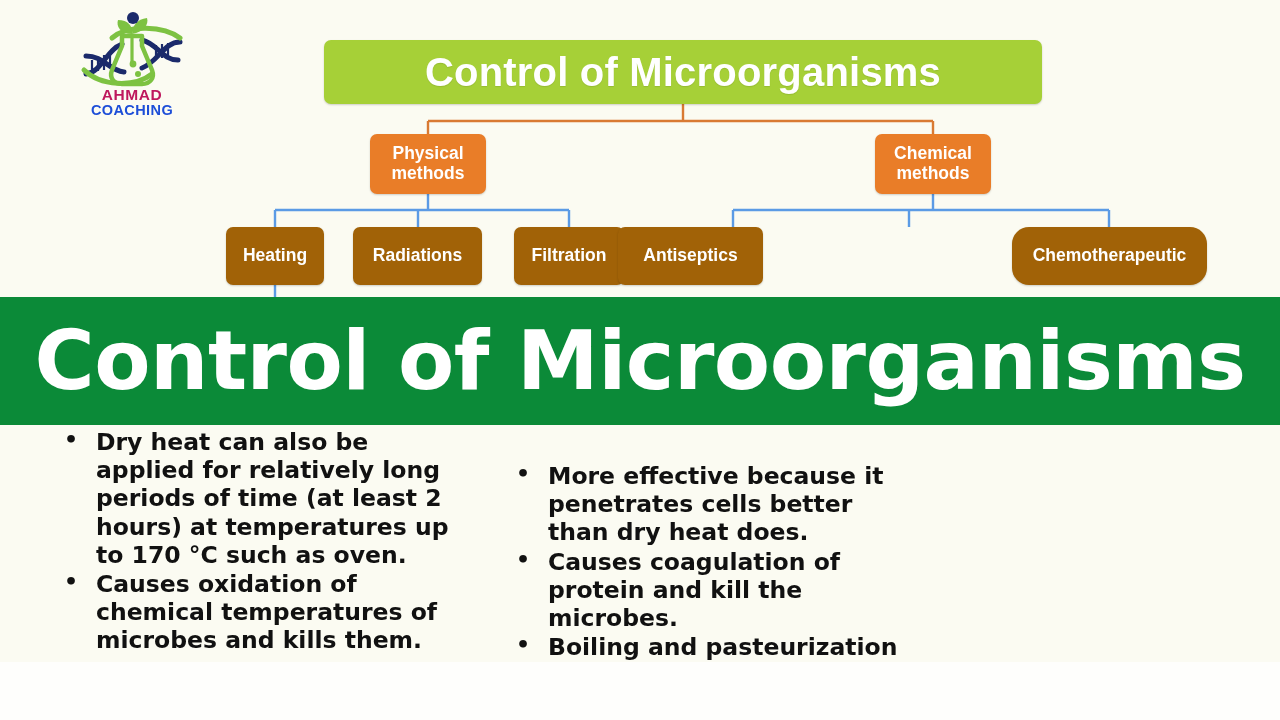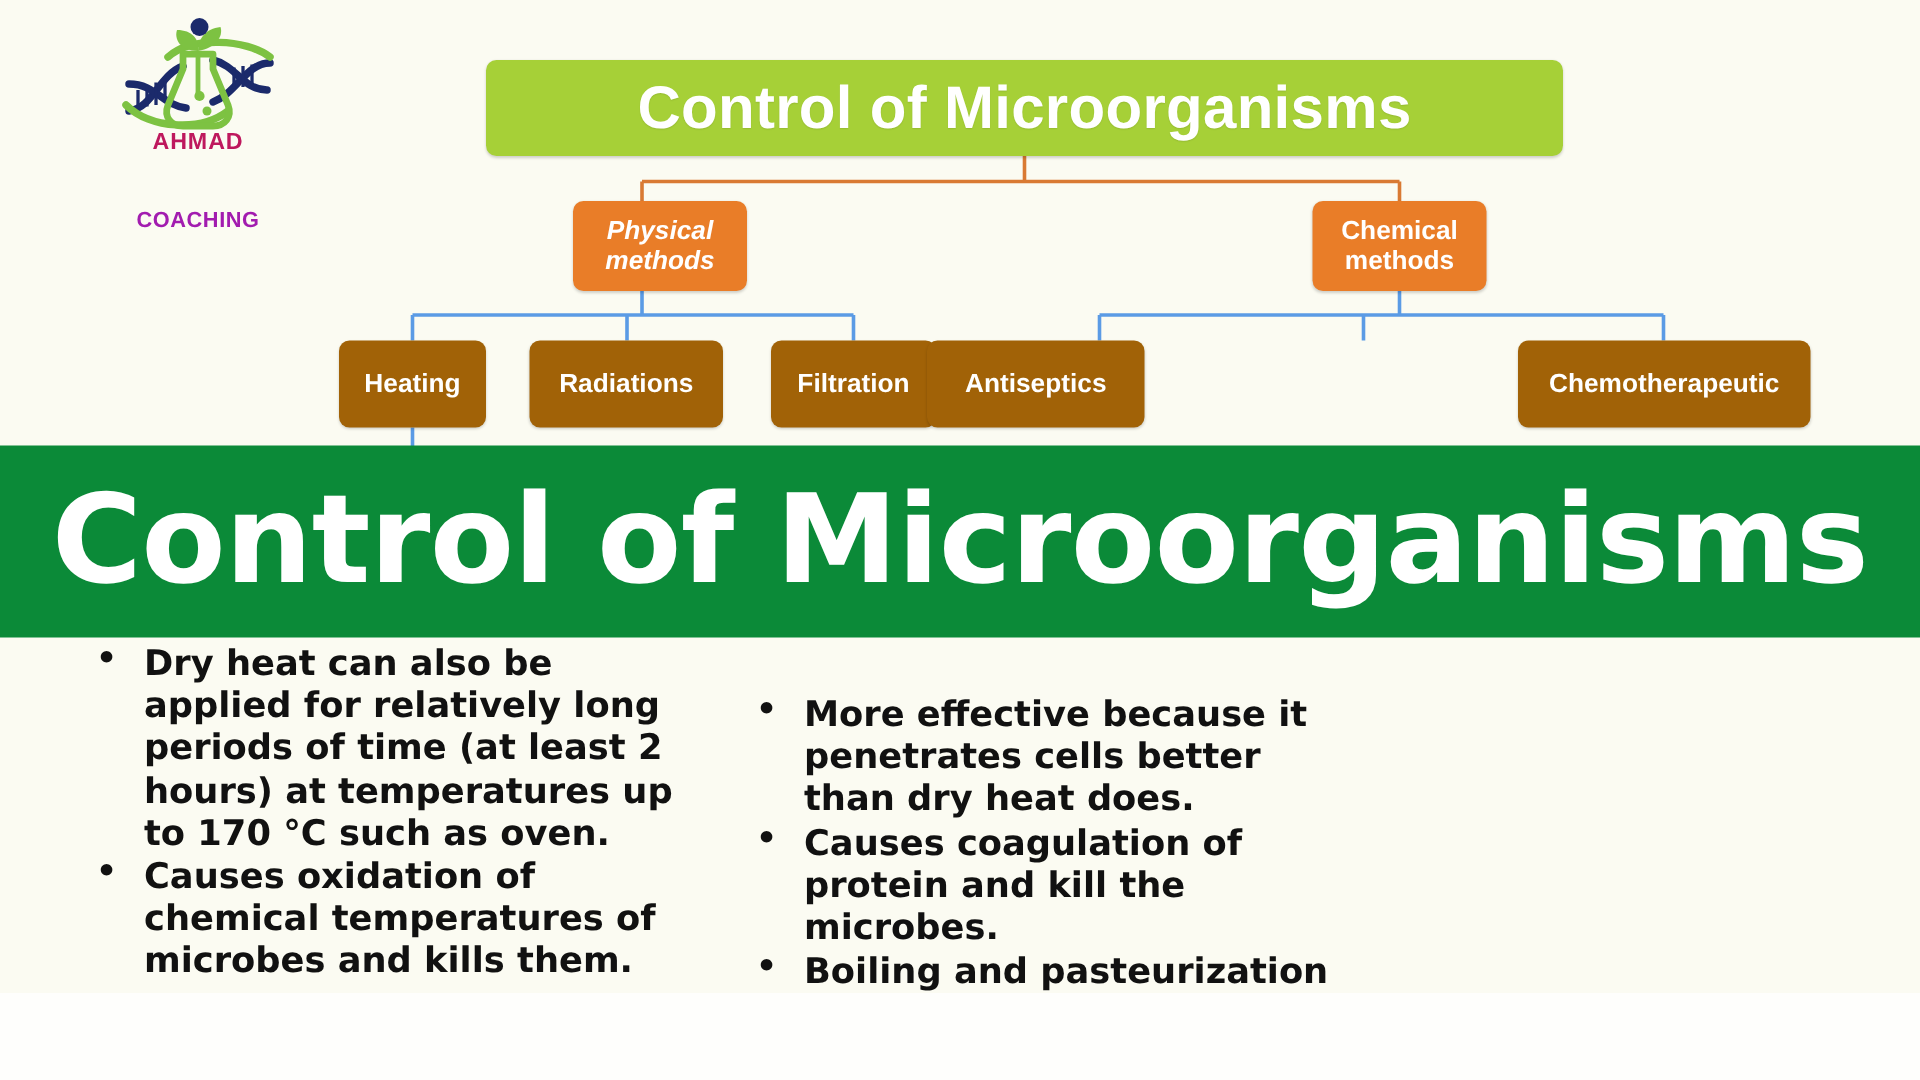--- a/index.html
+++ b/index.html
@@ -21,21 +21,21 @@
     width: 112px; height: 112px;
     text-align: center;
   }
   #logo-mark { width: 112px; height: 78px; display: block; }
   #logo-name {
     font-size: 15.5px; font-weight: bold; letter-spacing: .6px;
     color: #be185d; line-height: 1.05; margin-top: -3px;
   }
   #logo-sub {
     font-size: 14.5px; font-weight: bold; letter-spacing: .4px;
-    color: #a21caf; line-height: 1.05; margin-top: 37px;
+    color: #1d4ed8; line-height: 1.05;
   }
   
   #chart { position: absolute; left: 0; top: 0; width: 1280px; height: 300px; }
   #chart-lines { position: absolute; left: 0; top: 0; width: 1280px; height: 300px; }
   .node {
     position: absolute;
     display: flex; align-items: center; justify-content: center;
     text-align: center;
     color: #ffffff;
     font-weight: bold;
@@ -45,52 +45,52 @@
   #node-root {
     left: 324px; top: 40px; width: 718px; height: 64px;
     background: #a6d037; border-radius: 7px;
     font-size: 40px; letter-spacing: .2px;
     text-shadow: 0 1px 1px rgba(0,0,0,.10);
   }
   .node-orange {
     background: #e97d28; border-radius: 7px;
     font-size: 17.5px; width: 116px; height: 60px; top: 134px;
   }
-  #node-physical { left: 382px; font-style: italic; }
+  #node-physical { left: 370px; }
   #node-chemical { left: 875px; }
   .node-blue {
     background: #a16207; border-radius: 7px;
     font-size: 17.5px; height: 58px; top: 227px;
   }
   #node-heating        { left: 226px; width: 98px; }
   #node-radiations     { left: 353px; width: 129px; }
   #node-filtration     { left: 514px; width: 110px; }
   #node-antiseptics    { left: 618px; width: 145px; }
   #node-disinfectant   { left: 838px; width: 143px; }
-  #node-chemotherapeutic { left: 1012px; width: 195px; padding: 0 6px; }
+  #node-chemotherapeutic { left: 1012px; width: 195px; padding: 0 6px; border-radius: 17px; }
   
   #title-band {
     position: absolute; left: 0; top: 297px; width: 1280px; height: 128px;
     background: #0b8a38;
     display: flex; align-items: center; justify-content: center;
     z-index: 5;
   }
   #title-band-text {
     color: #ffffff;
     font-family: "DejaVu Sans", sans-serif;
     font-weight: bold;
     font-size: 82px;
     line-height: 1;
     letter-spacing: -0.5px;
     white-space: nowrap;
   }
   
   #body-cols {
     position: absolute; left: 0; top: 420px; width: 1280px; height: 260px;
-    display: flex; gap: 0px;
+    display: flex; gap: 12px;
   }
   .bullet-col { padding-top: 8px; }
   #col-left  { width: 420px; margin-left: 48px; }
   #col-right { width: 400px; margin-left: 20px; margin-top: 34px; }
   .bullet-list { list-style: none; }
   .bullet-item {
     position: relative;
     padding-left: 48px;
     color: #111111;
     font-family: "DejaVu Sans", sans-serif;

